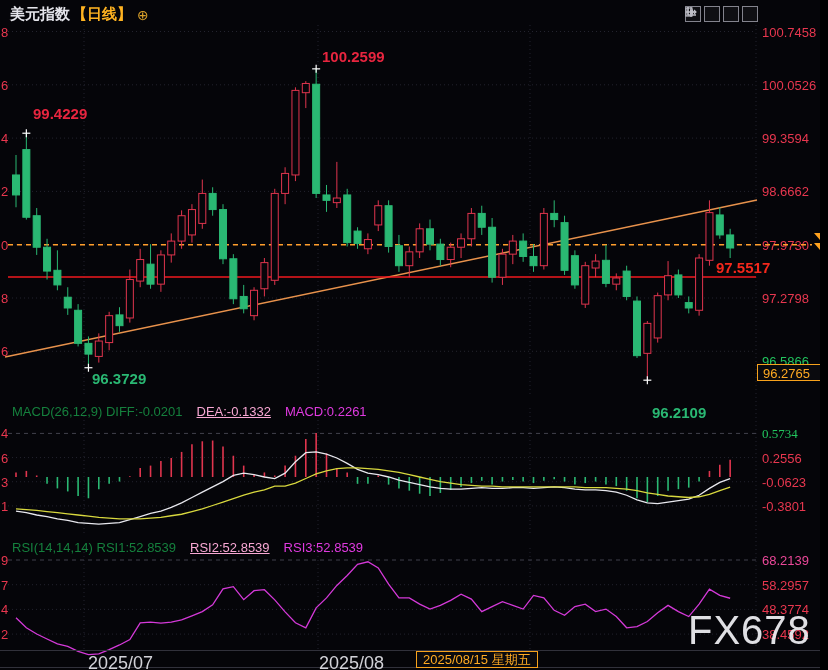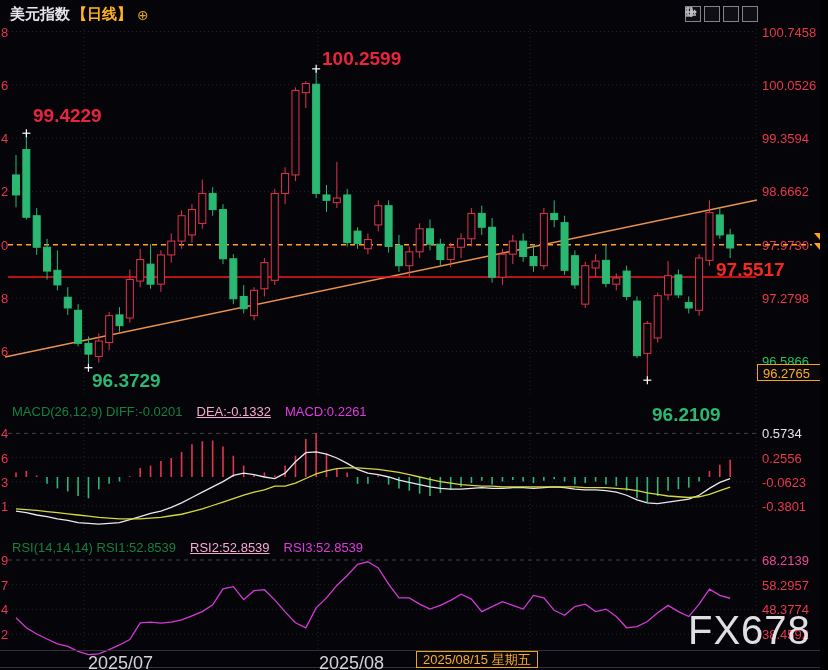--- a/index.html
+++ b/index.html
@@ -11,21 +11,21 @@
   #overlay{z-index:3;}
   .titlebar{position:absolute;left:10px;top:5px;z-index:5;font-size:15px;font-weight:600;
             display:flex;align-items:center;gap:2px;}
   .t-white{color:#e4e4ea;}
   .t-orange{color:#ffb321;}
   .t-plus{color:#d9a02a;font-weight:400;font-size:14px;margin-left:3px;}
   .toolbar{position:absolute;right:62px;top:6px;z-index:5;display:flex;gap:3px;}
   .tool-btn{width:16px;height:16px;border:1px solid #83838d;background:rgba(30,30,36,.4);
             box-sizing:border-box;display:flex;align-items:center;justify-content:center;padding:0;}
   .albl{position:absolute;font-size:13px;transform:translateY(-50%);white-space:nowrap;line-height:1;}
-  .ann{position:absolute;font-size:19px;font-weight:700;white-space:nowrap;z-index:2;}
+  .ann{position:absolute;font-size:15px;font-weight:700;white-space:nowrap;z-index:2;}
   .hdr{position:absolute;z-index:2;font-size:13px;display:flex;gap:14px;white-space:nowrap;}
   .hw{color:#15803d;} .hy{color:#f9a8d4;text-decoration:underline;} .hm{color:#e03ae0;}
   .timebar{position:absolute;left:0;top:650px;width:828px;height:18px;z-index:2;
            border-top:1px solid #31313b;border-bottom:1px solid #31313b;box-sizing:border-box;}
   .tlbl{position:absolute;top:2px;font-size:18px;color:#d2d2d8;white-space:nowrap;}
   .datebox{position:absolute;left:416px;top:0px;height:15px;border:1px solid #f7a21c;
            background:#0a0a0e;color:#ffaa22;font-size:13px;line-height:15px;padding:0 6px;white-space:nowrap;}
   .pricebox{position:absolute;left:757px;top:364px;width:70px;height:17px;border:1px solid #f7a21c;
             background:#0a0a0e;color:#ffaa22;font-size:13px;line-height:17px;padding-left:5px;
             box-sizing:border-box;z-index:2;}
@@ -330,21 +330,21 @@
       <div class="albl" style="left: 762px; top: 244.701px; color: rgb(232, 55, 79);">97.9730</div>
       <div class="albl" style="left: 762px; top: 298.001px; color: rgb(232, 55, 79);">97.2798</div>
       <div class="albl" style="left: 762px; top: 351.301px; color: #22c55e; margin-top: 10px;">96.5866</div>
       <div class="albl" style="left: 1px; top: 31.5px; color: rgb(232, 55, 79);">8</div>
       <div class="albl" style="left: 1px; top: 84.8001px; color: rgb(232, 55, 79);">6</div>
       <div class="albl" style="left: 1px; top: 138.1px; color: rgb(232, 55, 79);">4</div>
       <div class="albl" style="left: 1px; top: 191.4px; color: rgb(232, 55, 79);">2</div>
       <div class="albl" style="left: 1px; top: 244.701px; color: rgb(232, 55, 79);">0</div>
       <div class="albl" style="left: 1px; top: 298.001px; color: rgb(232, 55, 79);">8</div>
       <div class="albl" style="left: 1px; top: 351.301px; color: rgb(232, 55, 79);">6</div>
-      <div class="albl" style="left: 762px; top: 433.422px; color: #e5e5e5;">0.5734</div>
+      <div class="albl" style="left: 762px; top: 433.422px; color: #22c55e; font-family: Liberation Serif, serif;">0.5734</div>
       <div class="albl" style="left: 762px; top: 457.574px; color: rgb(232, 55, 79);">0.2556</div>
       <div class="albl" style="left: 762px; top: 481.735px; color: rgb(232, 55, 79);">-0.0623</div>
       <div class="albl" style="left: 762px; top: 505.888px; color: rgb(232, 55, 79);">-0.3801</div>
       <div class="albl" style="left: 1px; top: 433.422px; color: rgb(232, 55, 79);">4</div>
       <div class="albl" style="left: 1px; top: 457.574px; color: rgb(232, 55, 79);">6</div>
       <div class="albl" style="left: 1px; top: 481.735px; color: rgb(232, 55, 79);">3</div>
       <div class="albl" style="left: 1px; top: 505.888px; color: rgb(232, 55, 79);">1</div>
       <div class="albl" style="left: 762px; top: 560px; color: #ec4899;">68.2139</div>
       <div class="albl" style="left: 762px; top: 584.699px; color: rgb(232, 55, 79);">58.2957</div>
       <div class="albl" style="left: 762px; top: 609.399px; color: rgb(232, 55, 79);">48.3774</div>

